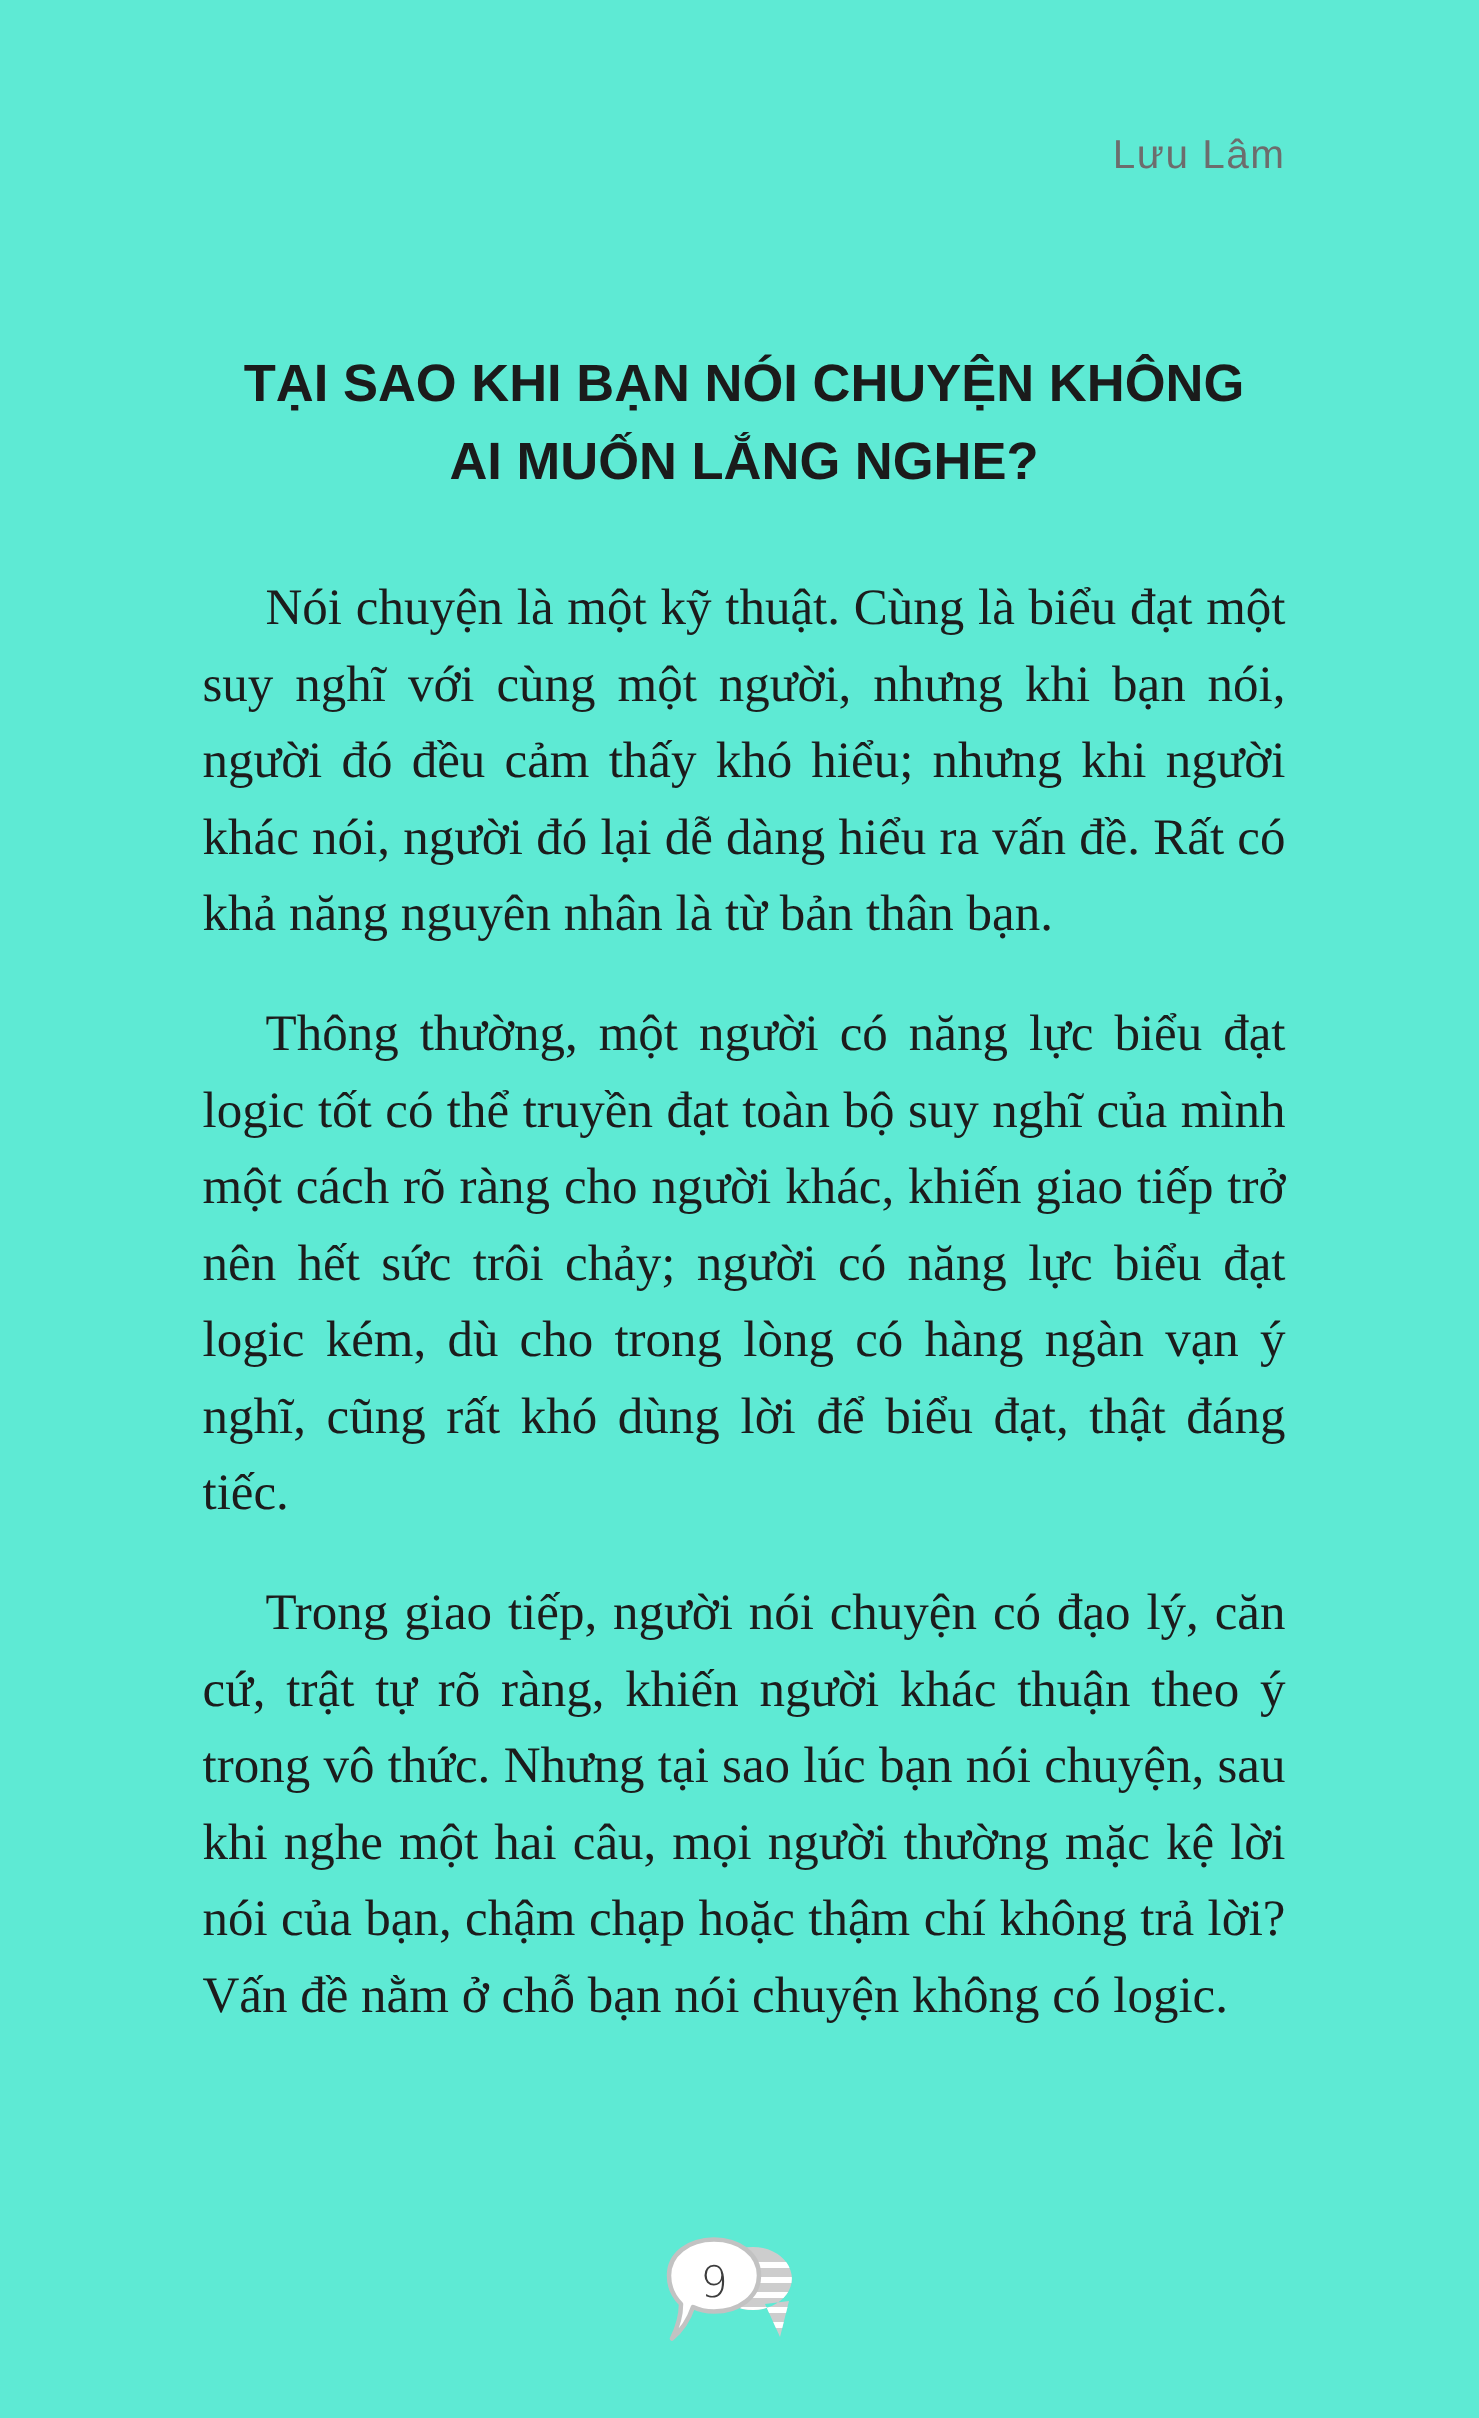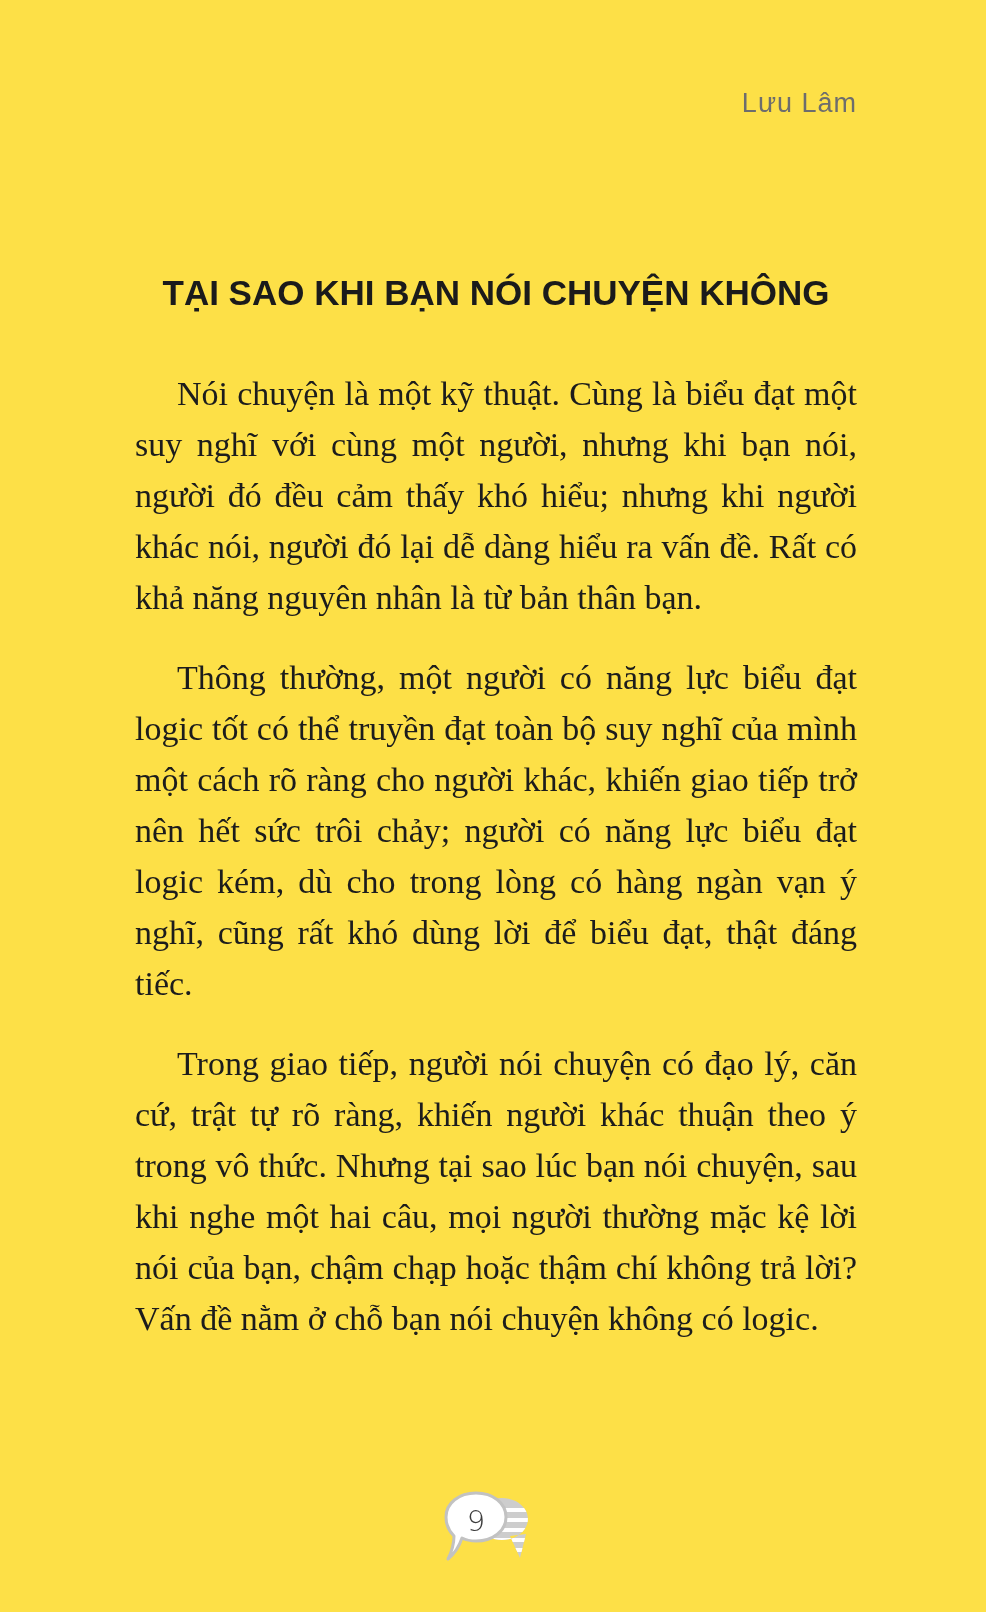--- a/index.html
+++ b/index.html
@@ -4,21 +4,21 @@
 <style>
   html, body {
     margin: 0;
     padding: 0;
     background: #ffffff;
   }
   .page {
     position: relative;
     width: 986px;
     height: 1612px;
-    background: #fde047;
+    background: #5eead4;
     overflow: hidden;
   }
   .running-header {
     position: absolute;
     top: 88px;
     left: 135px;
     width: 722px;
     text-align: right;
     font-family: "Liberation Sans", sans-serif;
     font-size: 27px;
@@ -34,35 +34,34 @@
     text-align: center;
     font-family: "Liberation Sans", sans-serif;
     font-weight: 700;
     font-size: 35px;
     line-height: 52px;
     color: #1b1b1b;
     letter-spacing: 0px;
   }
   .chapter-title .line {
     white-space: nowrap;
-    margin-top: 37px;
   }
   .body-text {
     position: absolute;
     top: 368px;
     left: 135px;
     width: 722px;
     font-family: "Liberation Serif", "DejaVu Serif", serif;
     font-size: 34px;
     line-height: 51px;
     color: #1c1c1c;
     text-align: justify;
   }
   .body-text p {
-    margin: 0 0 29px 0;
+    margin: 12px 0 29px 0;
     text-indent: 42px;
   }
   .body-text p:last-child {
     margin-bottom: 0;
   }
   .page-footer {
     position: absolute;
     top: 1488px;
     left: 438px;
     width: 104px;
@@ -85,20 +84,21 @@
 </style>
 </head>
 <body>
 
 <div class="page">
 
   <div class="running-header">Lưu Lâm</div>
 
   <div class="chapter-title">
     <div class="line">TẠI SAO KHI BẠN NÓI CHUYỆN KHÔNG</div>
+    <div class="line">AI MUỐN LẮNG NGHE?</div>
   </div>
 
   <div class="body-text">
     <p>Nói chuyện là một kỹ thuật. Cùng là biểu đạt một suy nghĩ với cùng một người, nhưng khi bạn nói, người đó đều cảm thấy khó hiểu; nhưng khi người khác nói, người đó lại dễ dàng hiểu ra vấn đề. Rất có khả năng nguyên nhân là từ bản thân bạn.</p>
     <p>Thông thường, một người có năng lực biểu đạt logic tốt có thể truyền đạt toàn bộ suy nghĩ của mình một cách rõ ràng cho người khác, khiến giao tiếp trở nên hết sức trôi chảy; người có năng lực biểu đạt logic kém, dù cho trong lòng có hàng ngàn vạn ý nghĩ, cũng rất khó dùng lời để biểu đạt, thật đáng tiếc.</p>
     <p>Trong giao tiếp, người nói chuyện có đạo lý, căn cứ, trật tự rõ ràng, khiến người khác thuận theo ý trong vô thức. Nhưng tại sao lúc bạn nói chuyện, sau khi nghe một hai câu, mọi người thường mặc kệ lời nói của bạn, chậm chạp hoặc thậm chí không trả lời? Vấn đề nằm ở chỗ bạn nói chuyện không có logic.</p>
   </div>
 
   <div class="page-footer">
     <svg width="104" height="84" viewBox="0 0 104 84">

